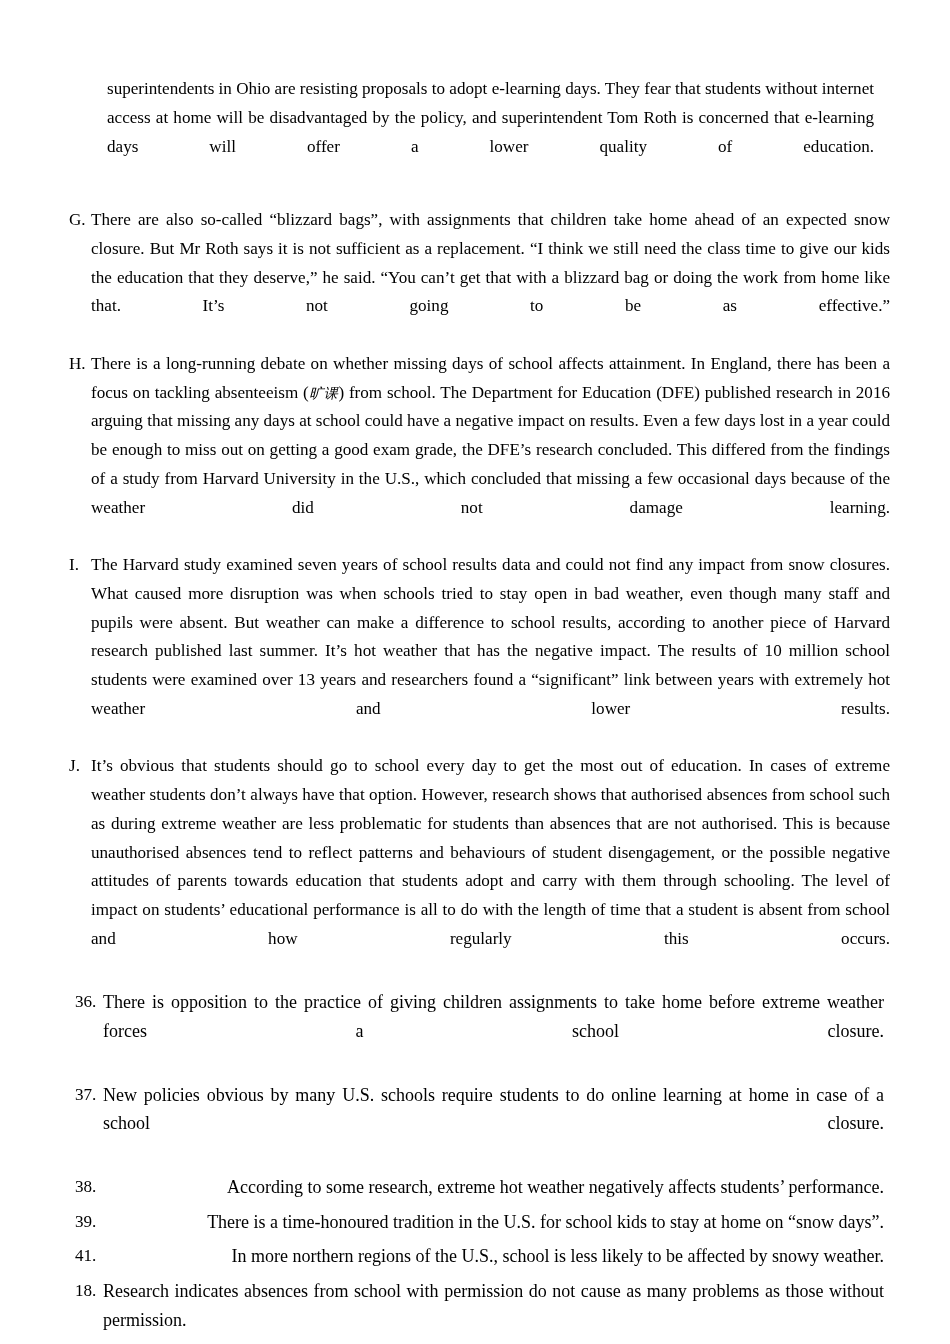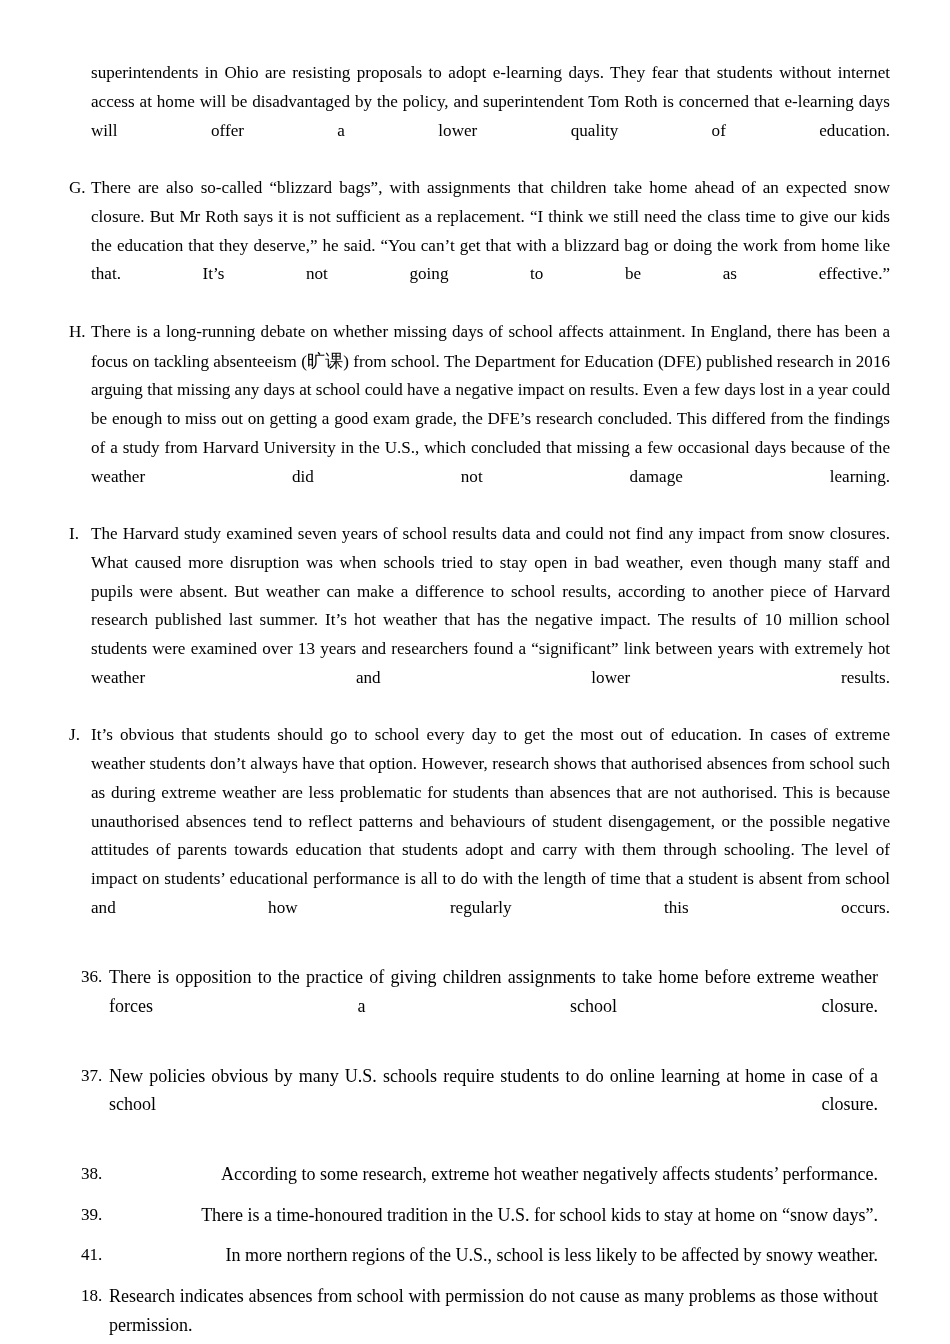--- a/index.html
+++ b/index.html
@@ -23,21 +23,21 @@
     box-sizing: border-box;
     padding: 59px 60px 0 69px;
   }
 
   .doc-body {
     width: 821px;
   }
 
   
   .para-cont {
-    margin: 0;
+    margin: 16px;
     padding: 0;
     text-align: justify;
     text-justify: inter-word;
     font-size: 17.1px;
     line-height: 28.75px;
     padding-left: 22px;
     hyphens: none;
   }
   .para-cont:after {
     content: "";
@@ -74,21 +74,21 @@
     width: 100%;
   }
 
   
   .numbered-block {
     margin-top: 6px;
   }
   .numbered {
     display: flex;
     align-items: flex-start;
-    margin: 12px;
+    margin: 6px;
     padding: 0;
   }
   .numbered .marker {
     flex: 0 0 auto;
     width: 28px;
     font-size: 17.1px;
     line-height: 28.75px;
     text-align: left;
     white-space: nowrap;
   }
@@ -106,21 +106,21 @@
     text-indent: 0;
   }
   .numbered .body:after {
     content: "";
     display: inline-block;
     width: 100%;
   }
   .numbered.single .body:after { content: none; }
   .numbered.single .body { text-align: right; }
 
-  .cjk { font-family: "DejaVu Sans", sans-serif; font-size: 18px; }
+  .cjk { font-family: "DejaVu Sans", sans-serif; font-size: 14px; font-style: italic; }
 </style>
 </head>
 <body>
 
 <div class="page">
   <div class="doc-body">
 
     <p class="para-cont">superintendents in Ohio are resisting proposals to adopt e-learning days. They fear that students without internet access at home will be disadvantaged by the policy, and superintendent Tom Roth is concerned that e-learning days will offer a lower quality of education.</p>
 
     <div class="lettered">

